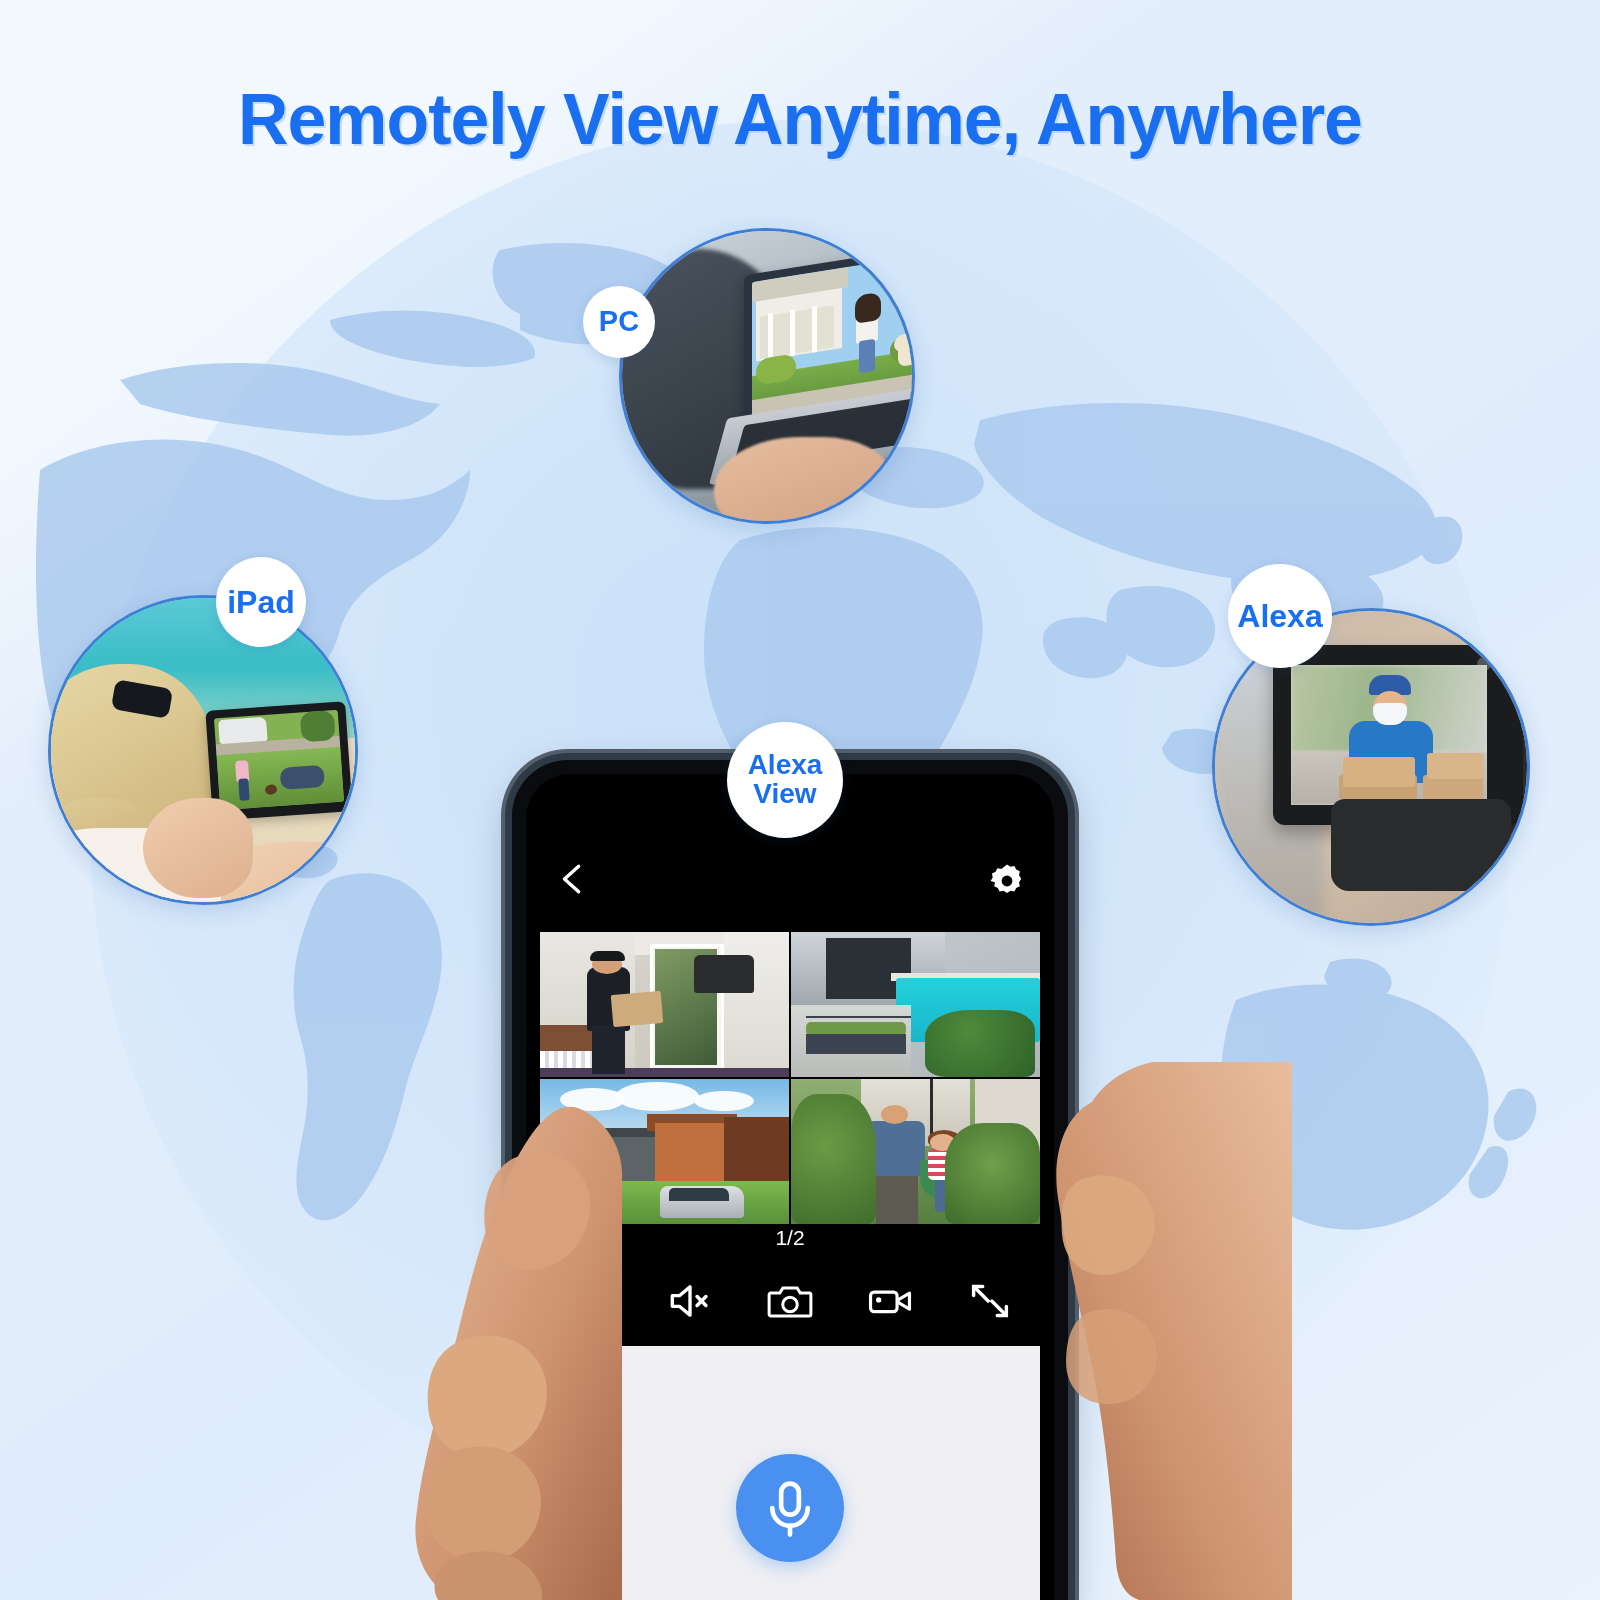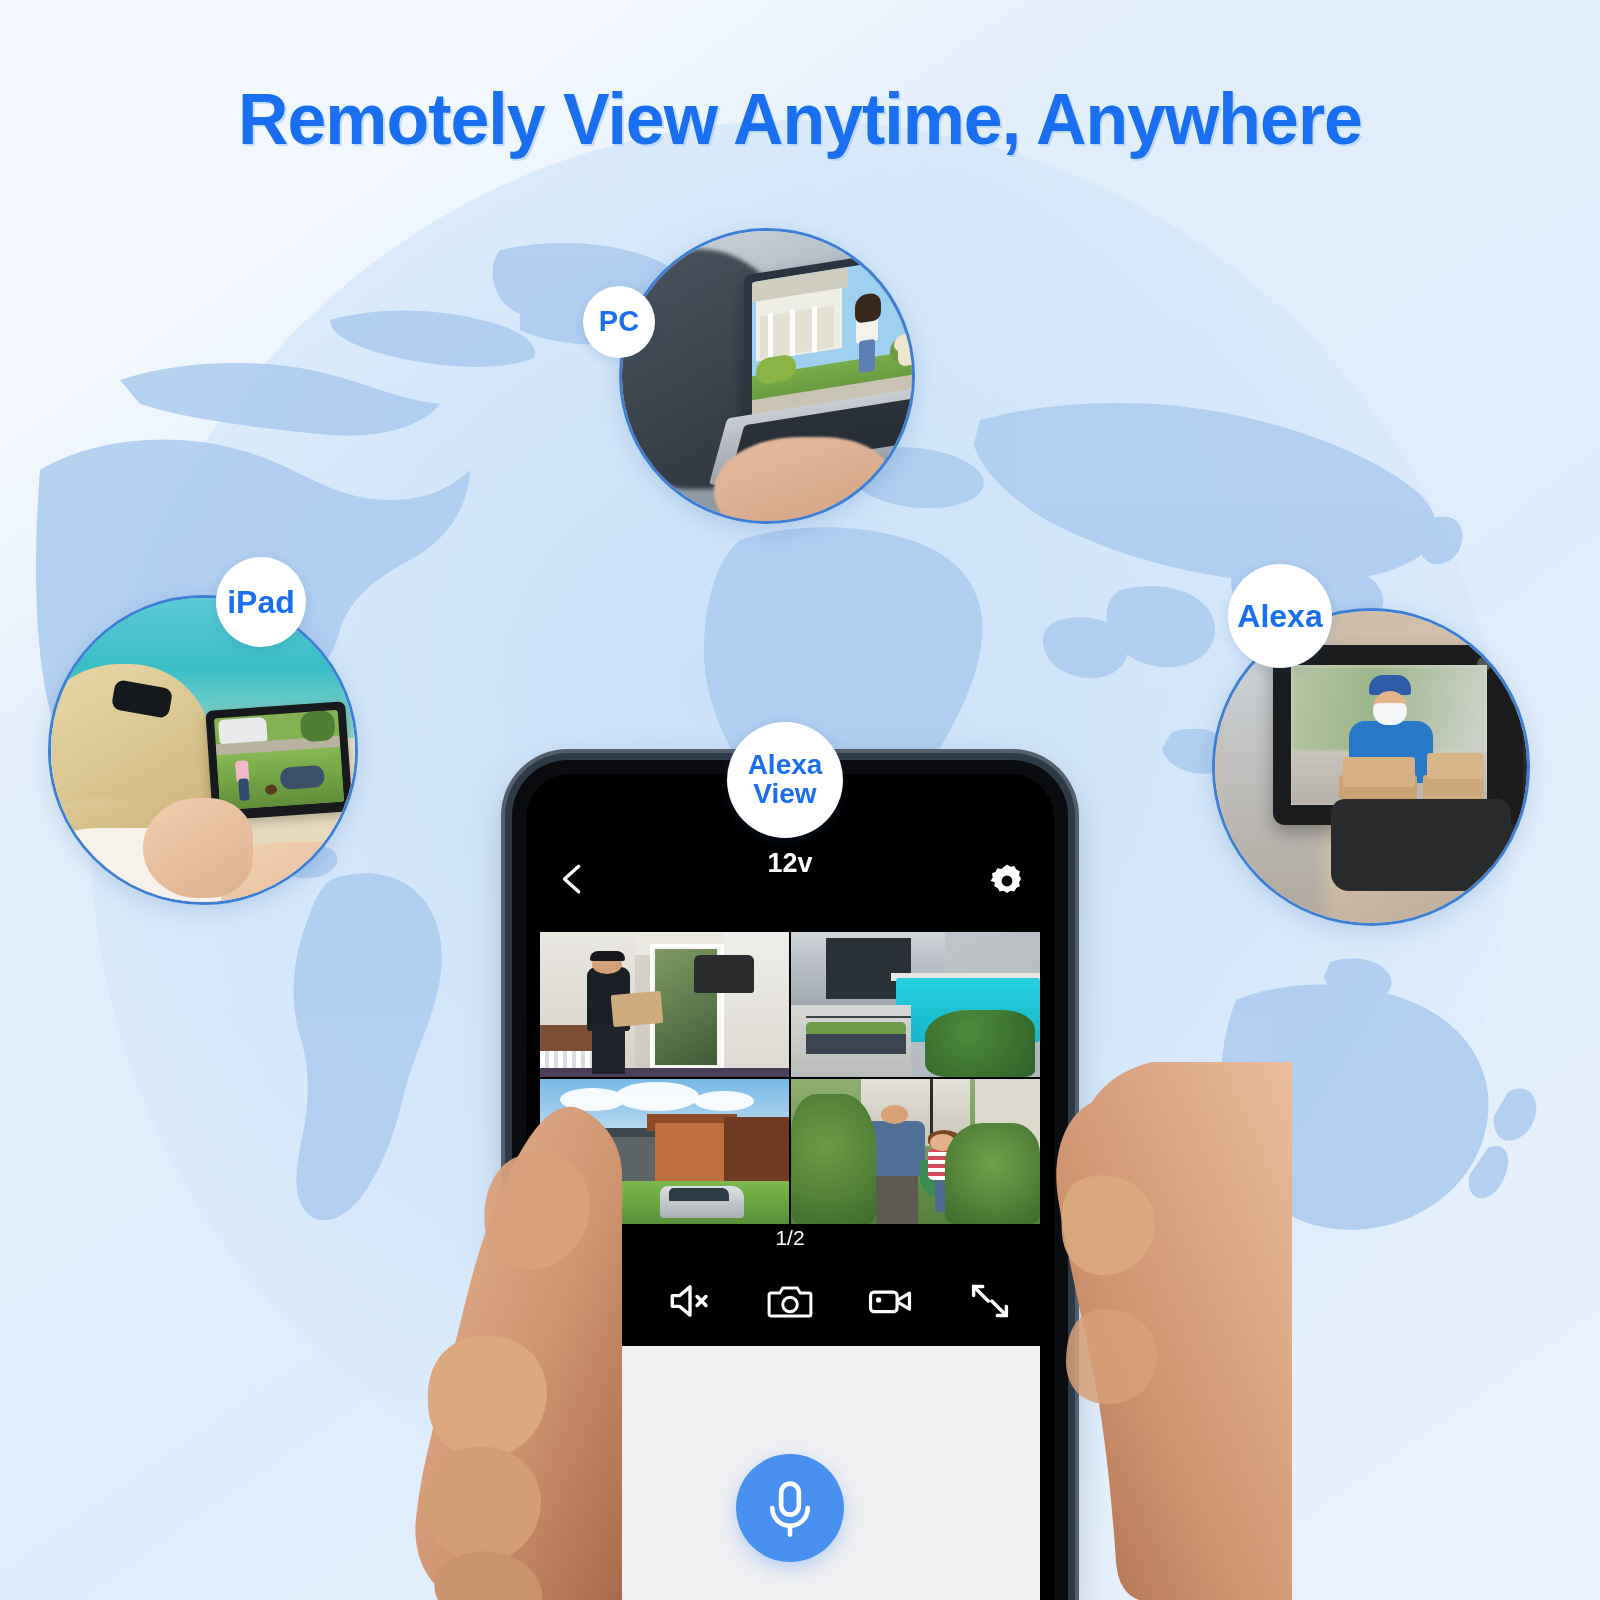--- a/index.html
+++ b/index.html
@@ -417,21 +417,20 @@
 
 <div id="phone">
   <div id="phone-screen">
 
 
     <div id="navbar">
       <svg id="nav-back" viewBox="0 0 24 24">
         <path d="M16 3 L6 12 L16 21" stroke="#fff" stroke-width="2.4" fill="none" stroke-linecap="round" stroke-linejoin="round"></path>
       </svg>
       <div id="nav-title-wrap">
-        <div id="nav-title">12v</div>
       </div>
       <svg id="nav-gear" viewBox="0 0 24 24">
         <path fill="#fff" d="M12 1.6 l2.2 1.4 2.5-.5 1.1 2.3 2.3 1.1-.5 2.5 1.4 2.2-1.4 2.2.5 2.5-2.3 1.1-1.1 2.3-2.5-.5-2.2 1.4-2.2-1.4-2.5.5-1.1-2.3-2.3-1.1.5-2.5L1.6 12 3 9.8l-.5-2.5 2.3-1.1 1.1-2.3 2.5.5z"></path>
         <circle cx="12" cy="12" r="3.4" fill="#000"></circle>
       </svg>
     </div>
 
     <div id="cam-grid">
       <div class="cam" id="cam1">
         <div class="ceiling"></div>

